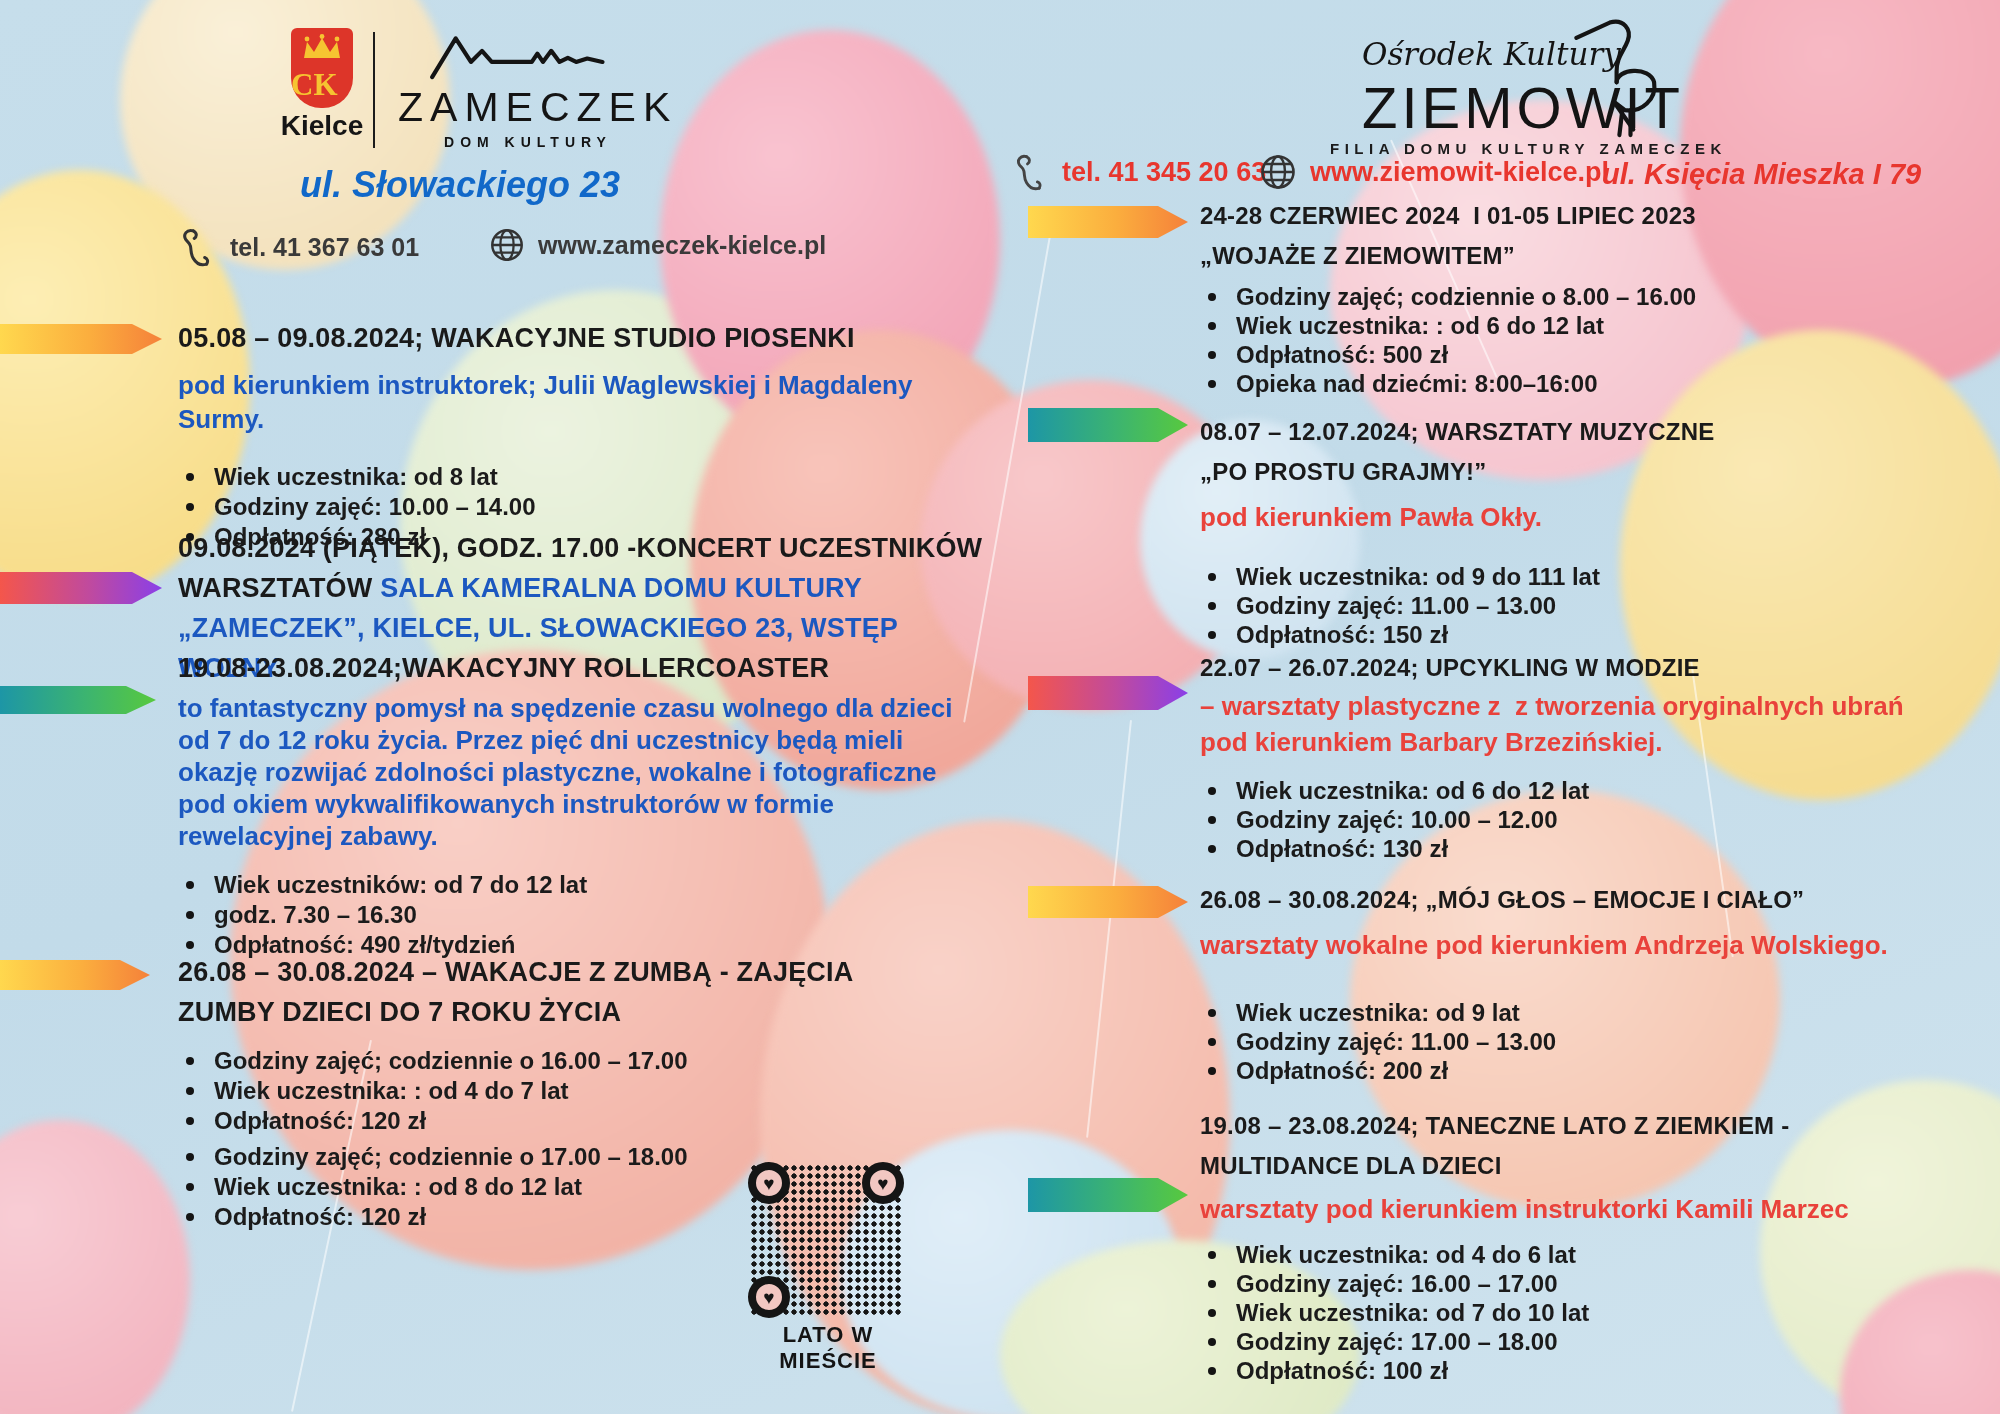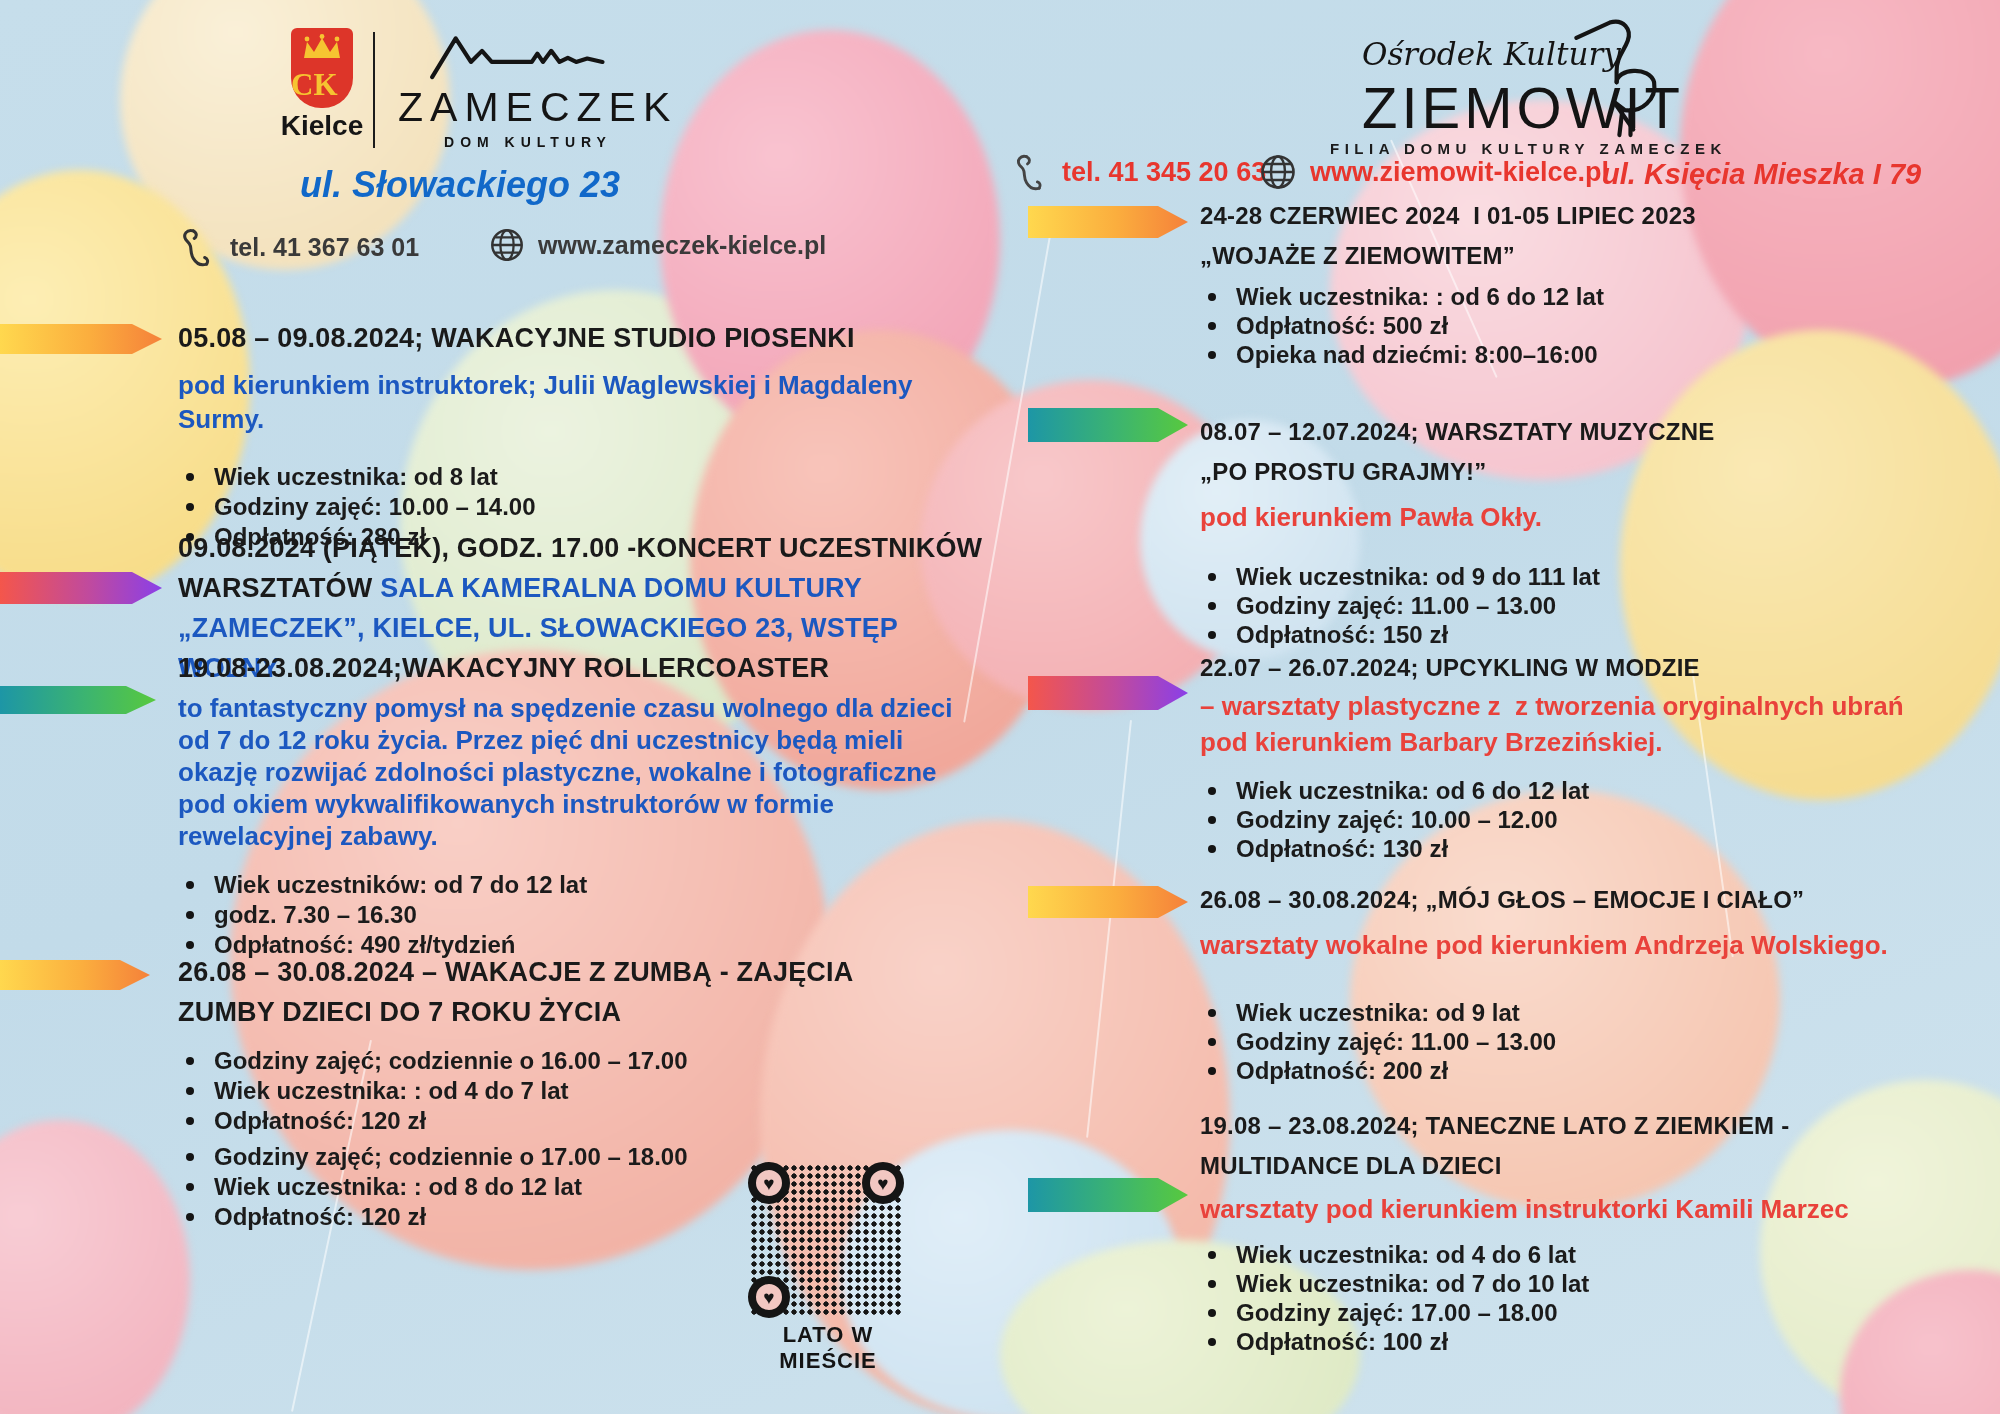--- a/index.html
+++ b/index.html
@@ -210,20 +210,21 @@
       </div>
     <div class="qr-finder f-bl">
         <span>♥</span>
       </div>
   </div>
   <div class="qr-caption">LATO W MIEŚCIE</div>
 
   <div class="sec" style="left:1200px;top:196px;width:770px;">
     <p class="etitle etitle-r pre"><span>24-28 CZERWIEC 2024  I 01-05 LIPIEC 2023</span><br><span>„WOJAŻE Z ZIEMOWITEM”</span></p>
     <ul class="blist blist-r" style="margin-top:6px;">
+      <li>Godziny zajęć; codziennie o 8.00 – 16.00</li>
       <li>Wiek uczestnika: : od 6 do 12 lat</li>
       <li>Odpłatność: 500 zł</li>
       <li>Opieka nad dziećmi: 8:00–16:00</li>
     </ul>
   </div>
 
   <div class="sec" style="left:1200px;top:400px;width:770px;margin-top:12px;">
     <p class="etitle etitle-r"><span>08.07 – 12.07.2024; WARSZTATY MUZYCZNE</span><br><span>„PO PROSTU GRAJMY!”</span></p>
     <p class="lead red" style="margin-top:8px;">pod kierunkiem Pawła Okły.</p>
     <ul class="blist blist-r" style="margin-top:28px;">
@@ -251,19 +252,20 @@
       <li>Godziny zajęć: 11.00 – 13.00</li>
       <li>Odpłatność: 200 zł</li>
     </ul>
   </div>
 
   <div class="sec" style="left:1200px;top:1106px;width:770px;">
     <p class="etitle etitle-r"><span>19.08 – 23.08.2024; TANECZNE LATO Z ZIEMKIEM -</span><br><span>MULTIDANCE DLA DZIECI</span></p>
     <p class="lead red" style="margin-top:6px;">warsztaty pod kierunkiem instruktorki Kamili Marzec</p>
     <ul class="blist blist-r" style="margin-top:14px;">
       <li>Wiek uczestnika: od 4 do 6 lat</li>
+      <li>Godziny zajęć: 16.00 – 17.00</li>
       <li>Wiek uczestnika: od 7 do 10 lat</li>
       <li>Godziny zajęć: 17.00 – 18.00</li>
       <li>Odpłatność: 100 zł</li>
     </ul>
   </div>
 
 </div>
 
 </body></html>

